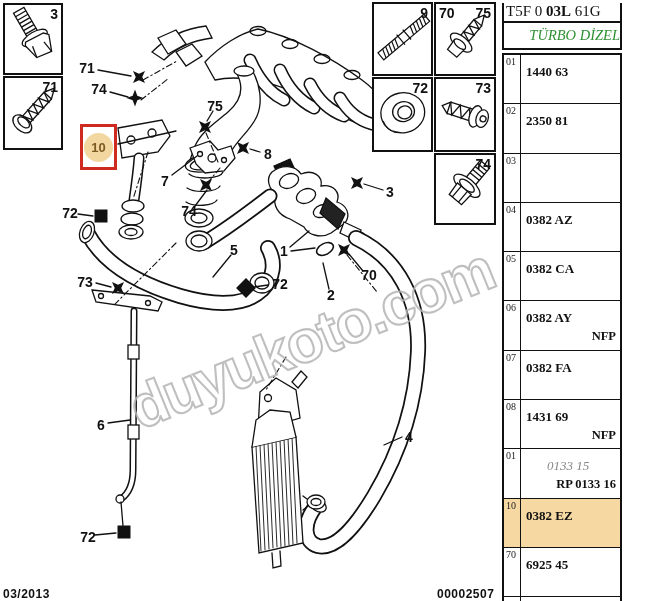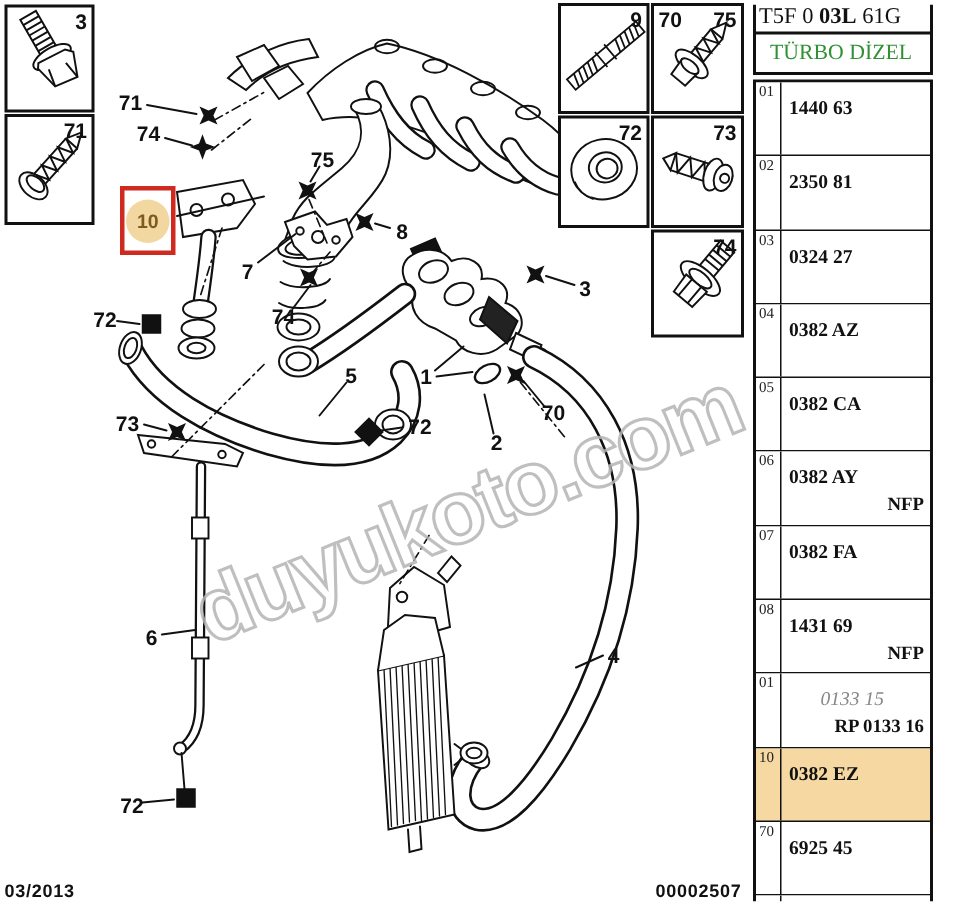--- a/index.html
+++ b/index.html
@@ -17,22 +17,22 @@
   #selbox{position:absolute;left:80px;top:124px;width:37px;height:46px;border:3px solid #cf2a1f;
           background:#fff;box-sizing:border-box;display:flex;align-items:center;justify-content:center;cursor:pointer;}
   #selbox .circ{width:29px;height:29px;border-radius:50%;background:#f3d7a0;display:flex;
                 align-items:center;justify-content:center;font:bold 13px "Liberation Sans",sans-serif;color:#7b5b20;}
   
   #ptable{position:absolute;left:502px;top:3px;width:120px;height:601px;overflow:hidden;
           font-family:"Liberation Serif",serif;box-sizing:border-box;}
   .tbl-top{border:2px solid #111;border-top:none;box-sizing:border-box;}
   .t-title{height:17px;border-bottom:2px solid #111;font-size:15px;padding:0 0 1px 2px;white-space:pre;}
   .t-title .b{font-weight:bold;}
-  .t-variant{height:25px;display:flex;align-items:center;justify-content:flex-end;padding-right:12px;
-             font-size:14.5px;color:#2f9133;text-align:right;}
+  .t-variant{height:25px;display:flex;align-items:center;justify-content:flex-end;padding-right:0;
+             font-style:italic;font-size:14.5px;color:#2f9133;text-align:right;}
   .tbl-body{border:2px solid #111;margin-top:3px;box-sizing:border-box;}
   .prow{display:flex;height:49.3px;border-bottom:1.5px solid #111;box-sizing:border-box;background:#fff;cursor:pointer;}
   .prow:last-child{border-bottom:none;}
   .prow .rn{width:17px;border-right:1.5px solid #111;font-size:10px;color:#222;padding:1px 0 0 2px;box-sizing:border-box;}
   .prow .rc{flex:1;padding:9px 4px 0 5px;}
   .prow .code{font-weight:bold;font-size:13px;}
   .prow .note{text-align:right;font-weight:bold;font-size:12.5px;margin-top:3px;}
   .prow.sup .code{font-weight:normal;font-style:italic;color:#878787;margin-left:21px;}
   .prow.sup .note{}
   .prow.hl{background:#f6d8a2;}
@@ -300,23 +300,20 @@
           </div>
       </div>
       <div class="prow">
         <div class="rn">02</div>
         <div class="rc">
             <div class="code">2350 81</div>
           </div>
       </div>
       <div class="prow">
         <div class="rn">03</div>
-        <div class="rc">
-            <div class="code">0324 27</div>
-          </div>
       </div>
       <div class="prow">
         <div class="rn">04</div>
         <div class="rc">
             <div class="code">0382 AZ</div>
           </div>
       </div>
       <div class="prow">
         <div class="rn">05</div>
         <div class="rc">

